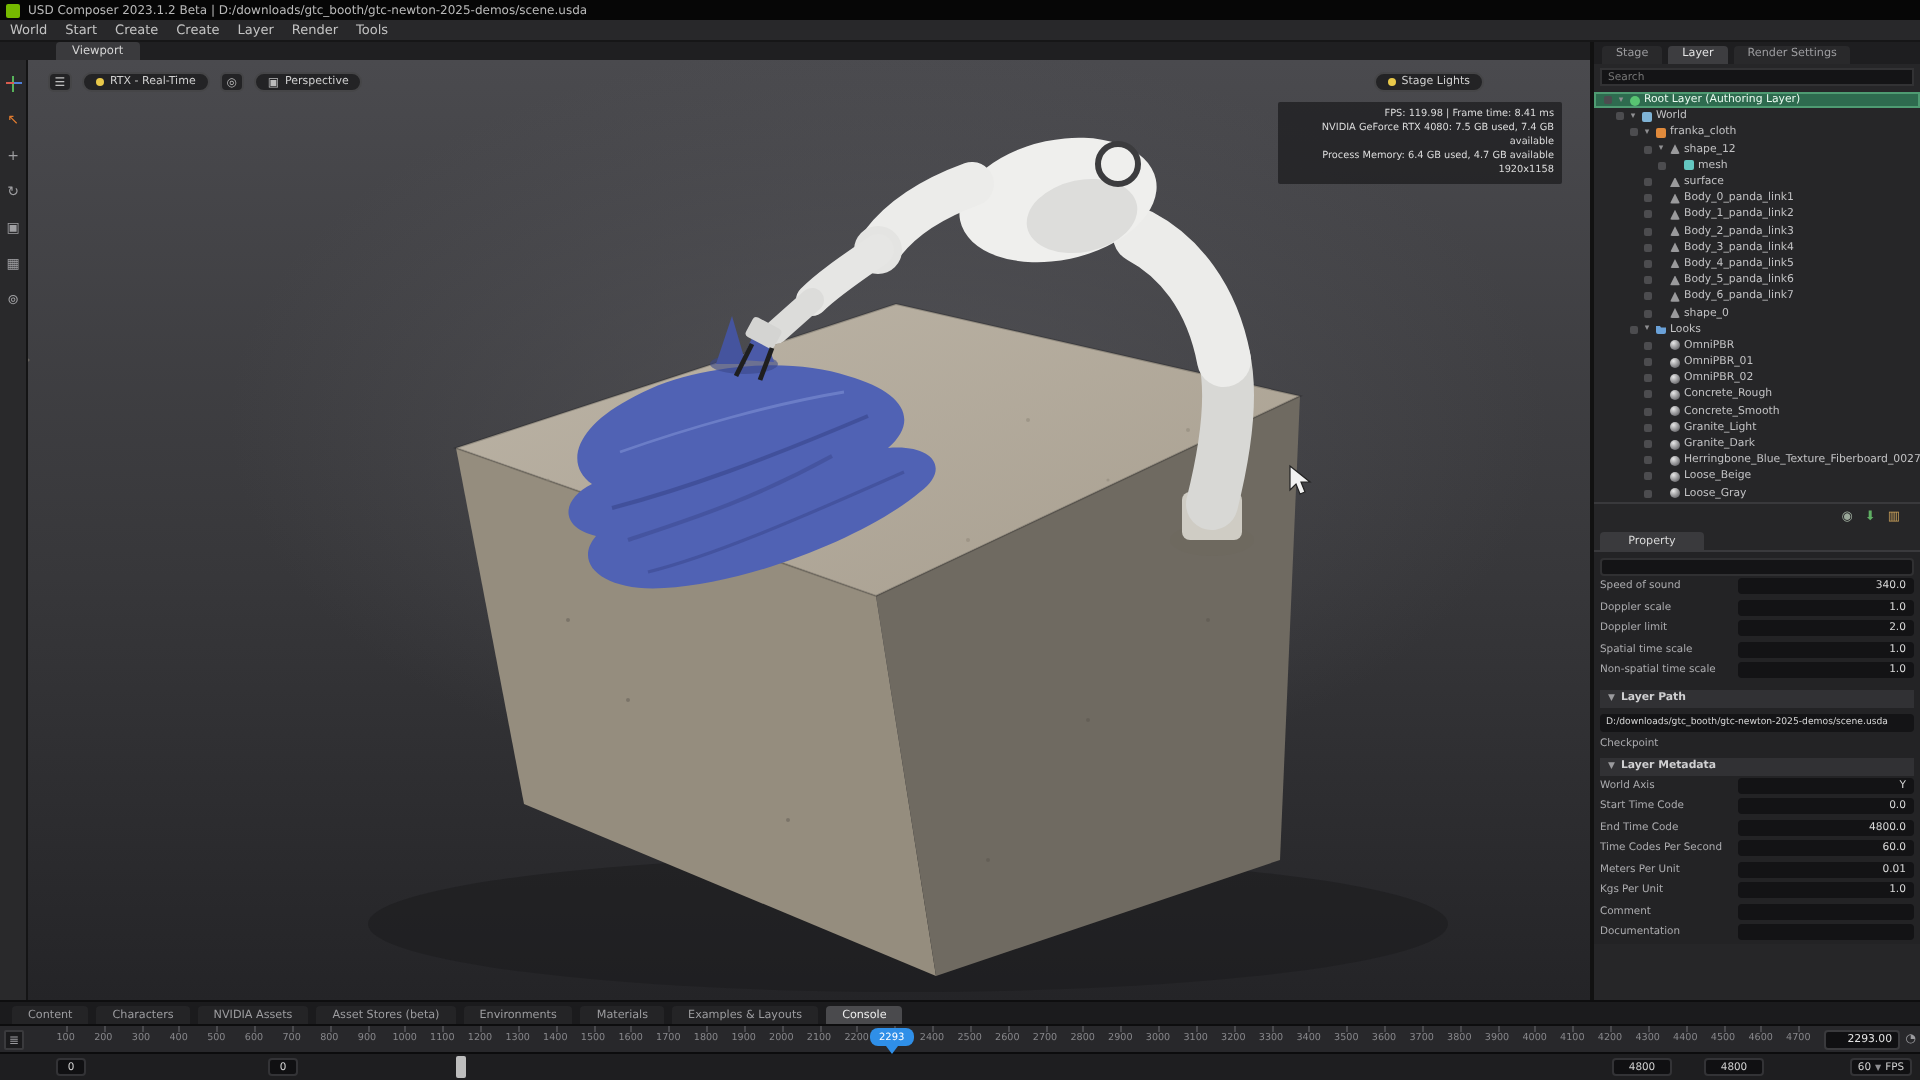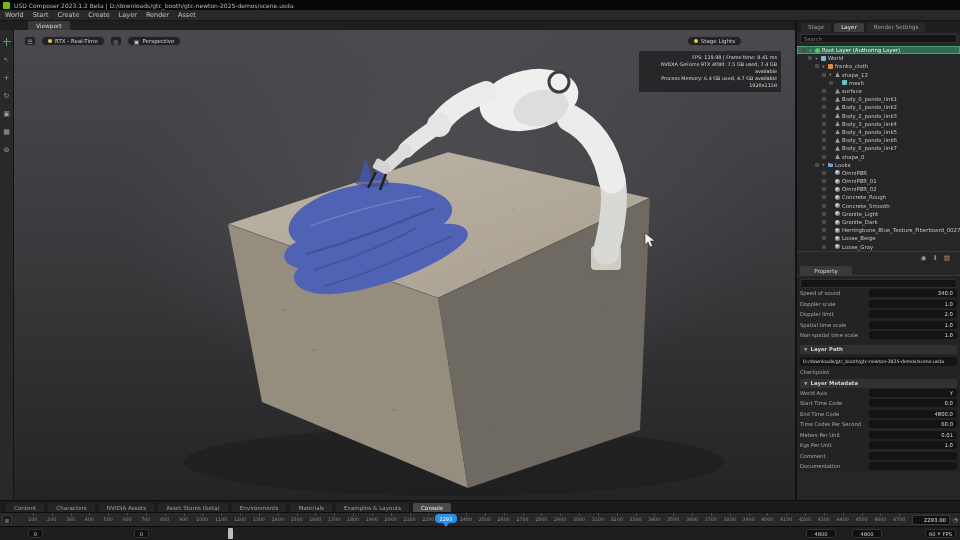--- a/index.html
+++ b/index.html
@@ -92,21 +92,21 @@
     <span>USD Composer   2023.1.2   Beta   |   D:/downloads/gtc_booth/gtc-newton-2025-demos/scene.usda</span>
   </div>
 
   <div id="menubar">
       <span class="menu-item">World</span>
       <span class="menu-item">Start</span>
       <span class="menu-item">Create</span>
       <span class="menu-item">Create</span>
       <span class="menu-item">Layer</span>
       <span class="menu-item">Render</span>
-      <span class="menu-item">Asset</span>
+      <span class="menu-item">Tools</span>
     </div>
 
   <div id="vp-tabstrip">
     <div id="vp-tab">Viewport</div>
   </div>
 
   <div id="left-toolbar">
       <div class="tool">
         <span class="gizmo"></span>
       </div>

